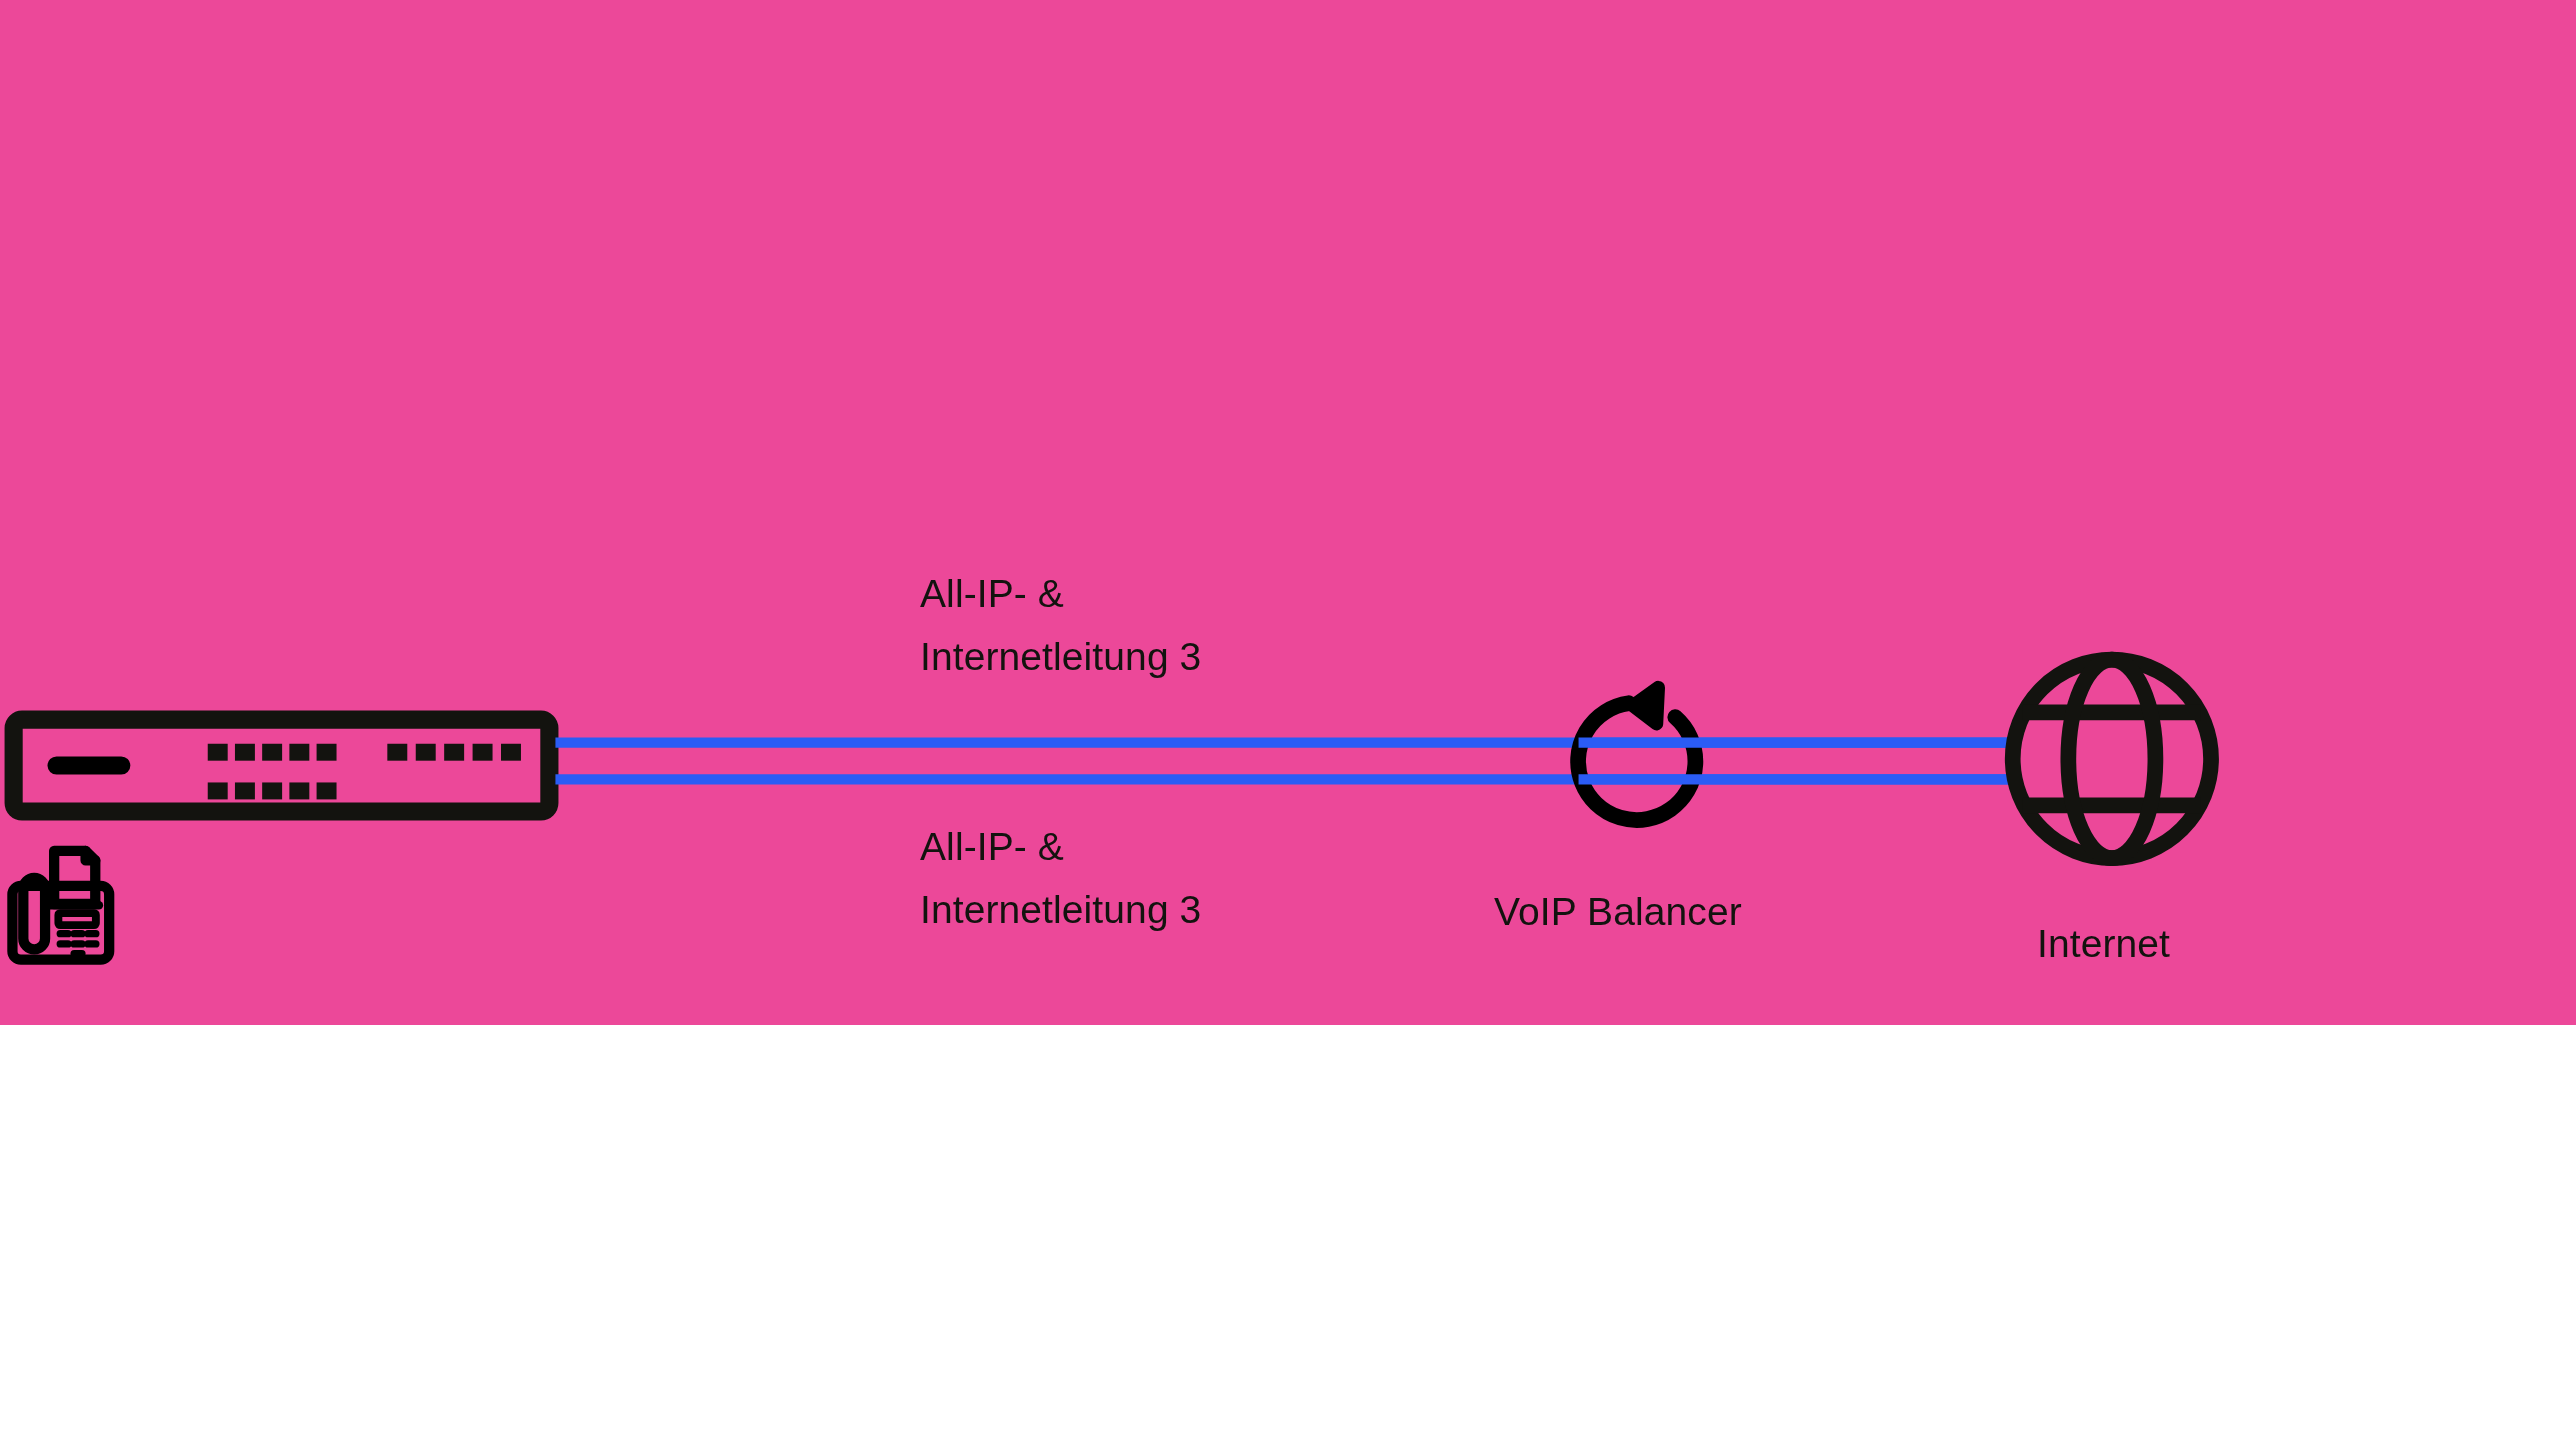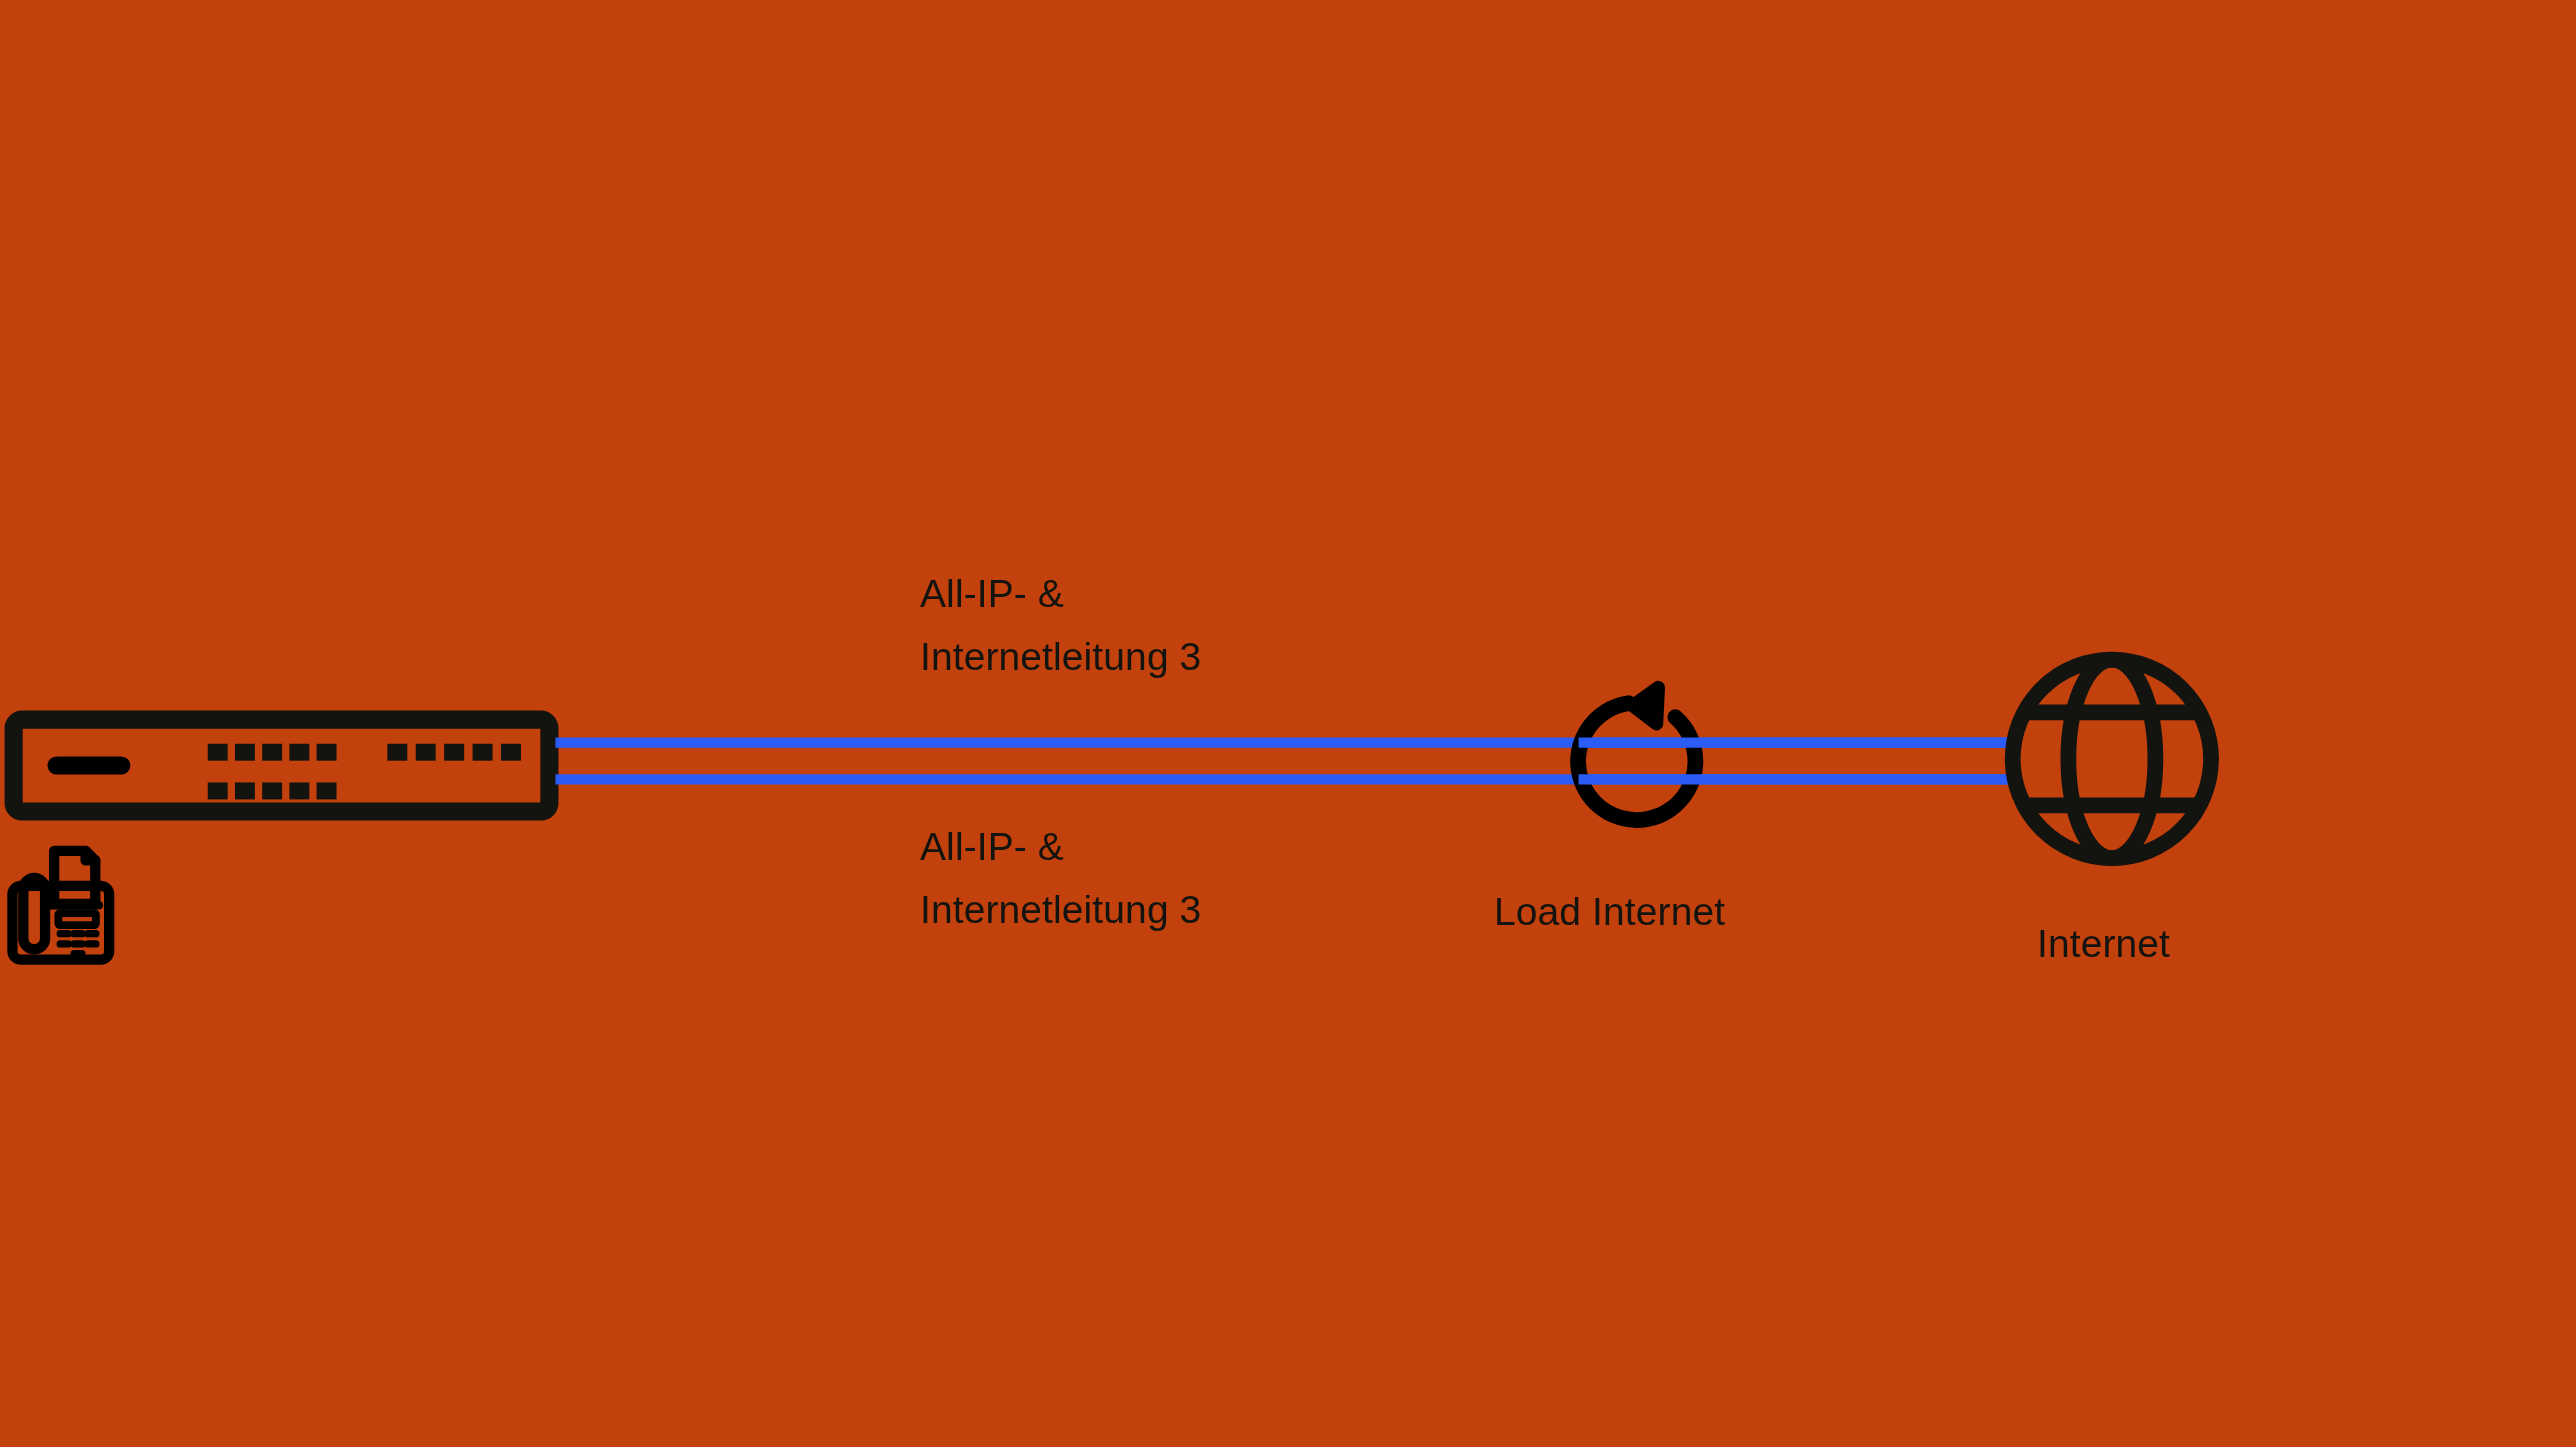--- a/index.html
+++ b/index.html
@@ -6,22 +6,22 @@
     margin: 0;
     padding: 0;
     background: #ffffff;
   }
   body {
     font-family: "Liberation Sans", sans-serif;
   }
   #canvas {
     position: relative;
     width: 2576px;
-    height: 1447px;
-    background: #c2410c;
+    height: 1025px;
+    background: #ec4899;
     overflow: hidden;
   }
   #diagram-svg {
     position: absolute;
     left: 0;
     top: 0;
     width: 2576px;
     height: 1447px;
     display: block;
   }
@@ -143,18 +143,18 @@
       </g>
     </g>
 
   </svg>
 
   <div class="diagram-label" id="label-link1"><span>All-IP- &amp;</span><br><span>Internetleitung 3</span></div>
 
   <div class="diagram-label" id="label-link2"><span>All-IP- &amp;</span><br><span>Internetleitung 3</span></div>
 
 
-  <div class="diagram-label" id="label-loadbalancer">Load Internet</div>
+  <div class="diagram-label" id="label-loadbalancer">VoIP Balancer</div>
 
   <div class="diagram-label" id="label-internet">Internet</div>
 
 </div>
 
 
 </body></html>

